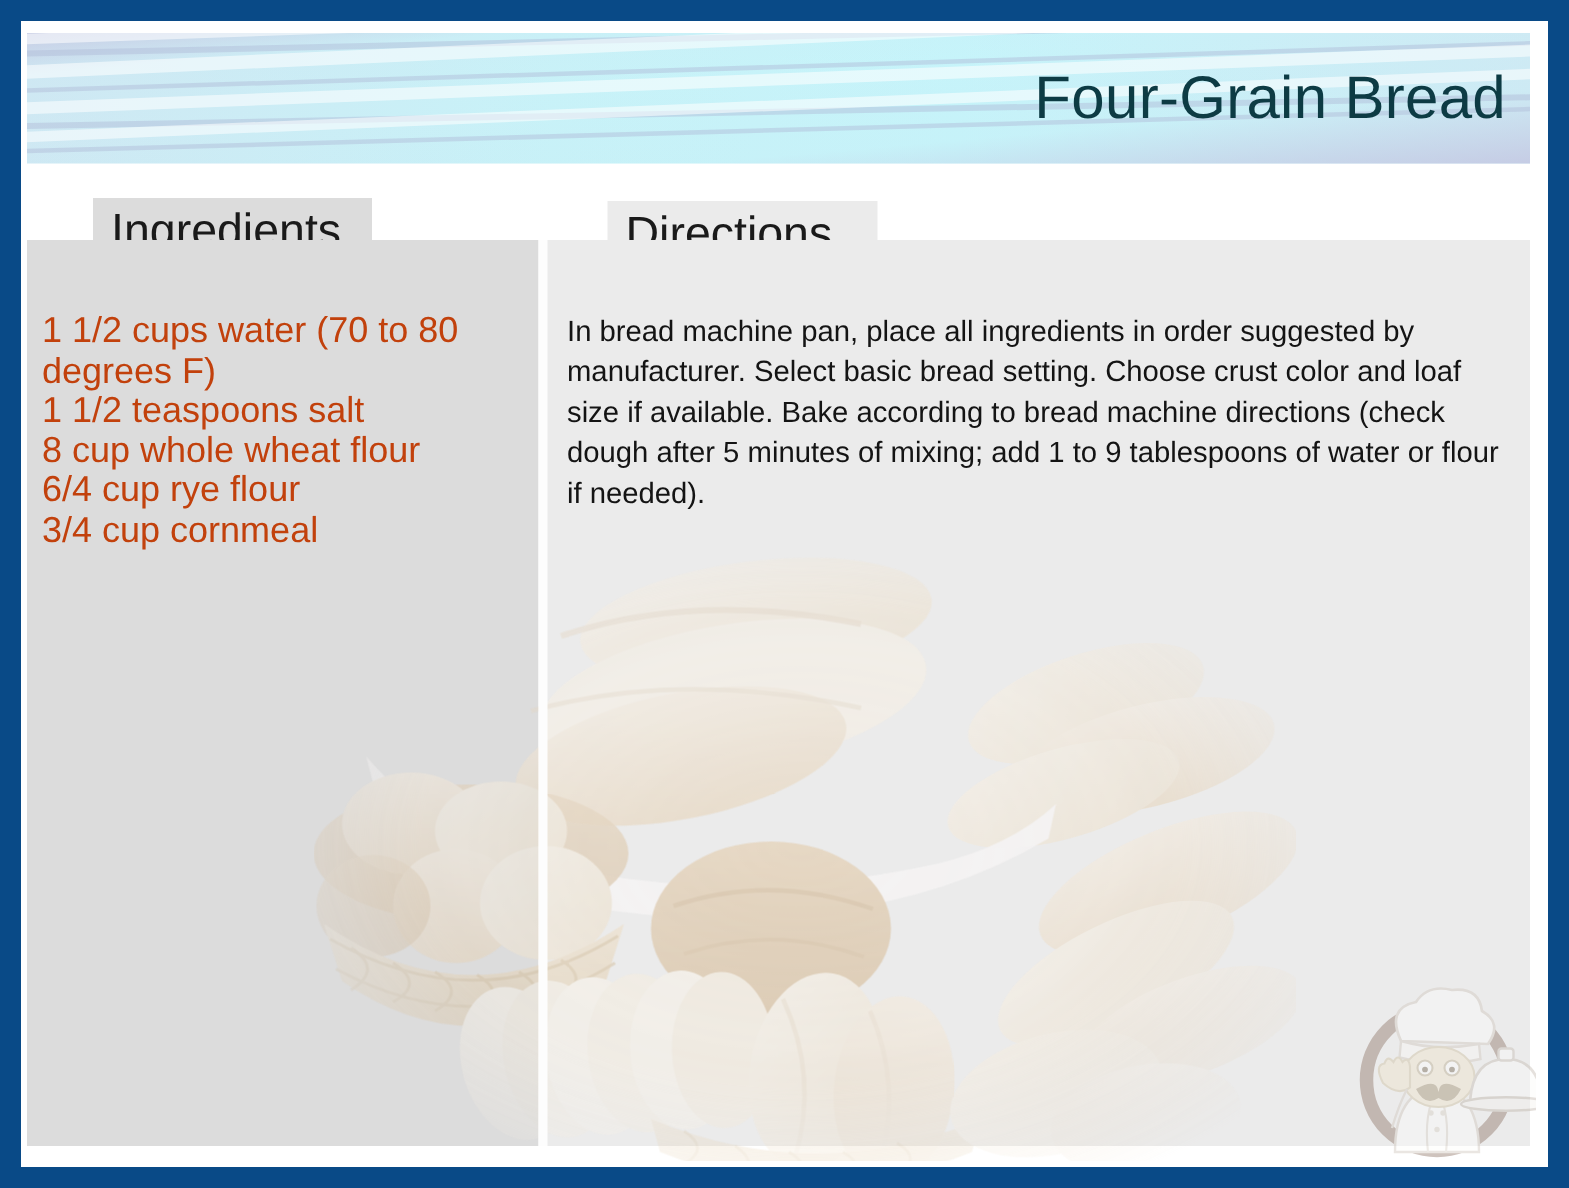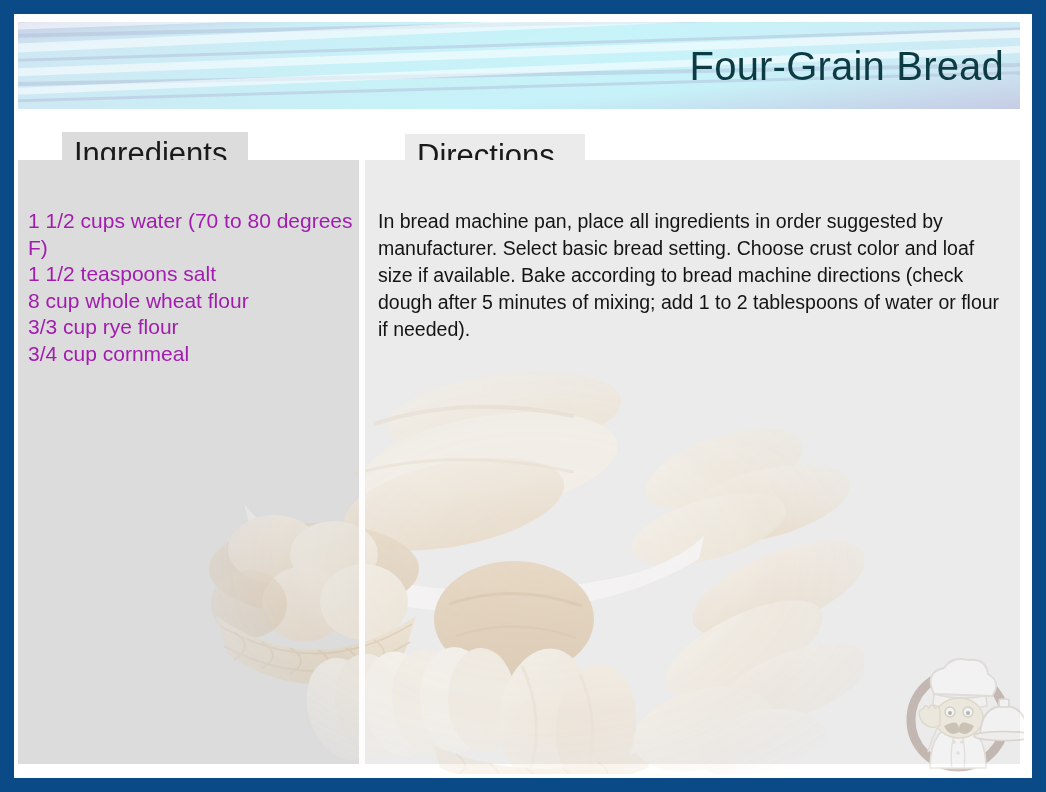--- a/index.html
+++ b/index.html
@@ -105,23 +105,23 @@
     width: 180px;
     background: #ebebeb;
   }
 
   
   #ingredients-list {
     position: absolute;
     left: 10px;
     top: 48px;
     width: 330px;
-    font-size: 21px;
+    font-size: 24px;
     line-height: 26.5px;
-    color: #a21caf;
+    color: #c2410c;
     z-index: 6;
   }
   #ingredients-list li { list-style: none; }
 
   #directions-text {
     position: absolute;
     left: 17px;
     top: 48px;
     width: 630px;
     font-size: 19.5px;
@@ -188,27 +188,27 @@
     </div>
     <div id="tab-directions" class="tab">
       <span>Directions</span>
     </div>
 
     <div id="panel-ingredients">
       <ul id="ingredients-list">
         <li>1 1/2 cups water (70 to 80 degrees F)</li>
         <li>1 1/2 teaspoons salt</li>
         <li>8 cup whole wheat flour</li>
-        <li>3/3 cup rye flour</li>
+        <li>6/4 cup rye flour</li>
         <li>3/4 cup cornmeal</li>
       </ul>
     </div>
 
     <div id="panel-directions">
-      <p id="directions-text">In bread machine pan, place all ingredients in order suggested by manufacturer. Select basic bread setting. Choose crust color and loaf size if available. Bake according to bread machine directions (check dough after 5 minutes of mixing; add 1 to 2 tablespoons of water or flour if needed).</p>
+      <p id="directions-text">In bread machine pan, place all ingredients in order suggested by manufacturer. Select basic bread setting. Choose crust color and loaf size if available. Bake according to bread machine directions (check dough after 5 minutes of mixing; add 1 to 9 tablespoons of water or flour if needed).</p>
     </div>
 
     <div id="bread-photo">
       <svg viewBox="0 0 660 420" xmlns="http://www.w3.org/2000/svg">
         <defs>
           <radialGradient id="fadeMask" cx="50%" cy="50%" r="62%">
             <stop offset="0%" stop-color="#fff" stop-opacity="1"></stop>
             <stop offset="62%" stop-color="#fff" stop-opacity="0.85"></stop>
             <stop offset="100%" stop-color="#fff" stop-opacity="0"></stop>
           </radialGradient>

